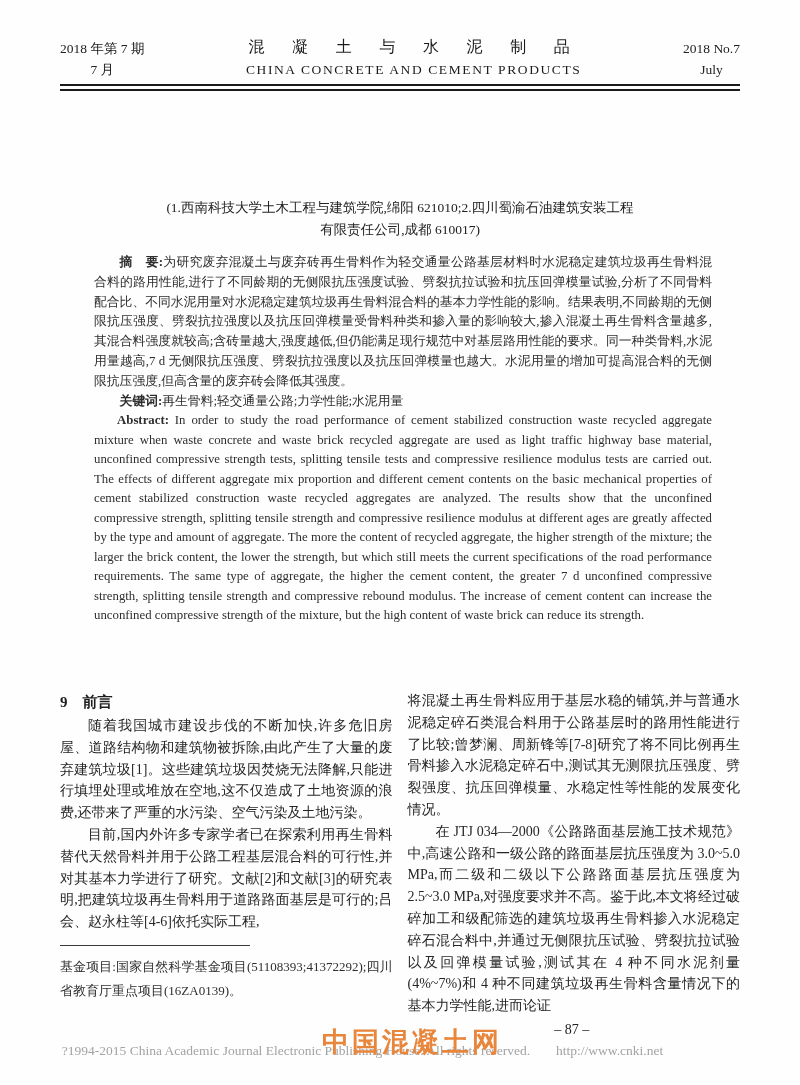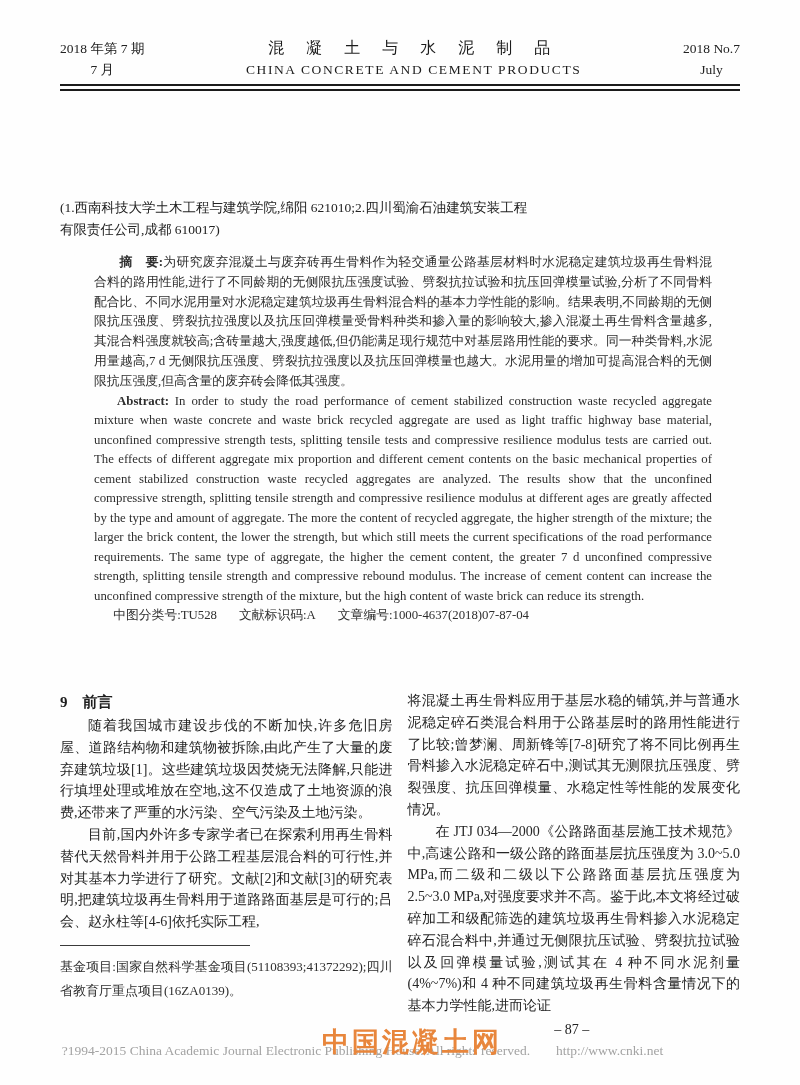--- a/index.html
+++ b/index.html
@@ -17,21 +17,21 @@
   
   .hdr {
     position: absolute;
     top: 38px; left: 60px; right: 60px;
     display: flex;
     justify-content: space-between;
     align-items: flex-start;
   }
   .hdr-left, .hdr-right { text-align: center; font-size: 13.5px; line-height: 21px; color: #222; }
   .hdr-center { text-align: center; flex: 1; }
-  .hdr-center .cn { font-size: 16px; letter-spacing: 9px; color: #1c1c1c; line-height: 20px; }
+  .hdr-center .cn { font-size: 16px; letter-spacing: 9px; color: #1c1c1c; line-height: 20px; font-family: Liberation Mono, monospace; }
   .hdr-center .en { font-size: 13.5px; letter-spacing: 1.6px; margin-top: 4px; color: #1c1c1c; }
   .double-rule {
     position: absolute;
     top: 84px; left: 60px; right: 60px;
     height: 7px;
     border-top: 2.5px solid #1b1b1b;
     border-bottom: 2.5px solid #1b1b1b;
   }
   
   .title {
@@ -46,21 +46,21 @@
   .authors {
     position: absolute;
     top: 168px; left: 60px; right: 60px;
     text-align: center;
     font-size: 15px;
     color: #222;
   }
   .affil {
     position: absolute;
     top: 197px; left: 60px; right: 60px;
-    text-align: left;
+    text-align: center;
     font-size: 13.5px;
     line-height: 22px;
     color: #222;
   }
   
   .abstract-block {
     position: absolute;
     top: 253px; left: 94px; width: 618px;
     font-size: 12.8px;
     line-height: 19.8px;
@@ -142,24 +142,22 @@
 
 
 
   <div class="affil">
     <div>(1.西南科技大学土木工程与建筑学院,绵阳 621010;2.四川蜀渝石油建筑安装工程</div>
     <div>有限责任公司,成都 610017)</div>
   </div>
 
   <section class="abstract-block">
     <p class="cn-abs"><span class="lbl">摘　要:</span><span>为研究废弃混凝土与废弃砖再生骨料作为轻交通量公路基层材料时水泥稳定建筑垃圾再生骨料混合料的路用性能,进行了不同龄期的无侧限抗压强度试验、劈裂抗拉试验和抗压回弹模量试验,分析了不同骨料配合比、不同水泥用量对水泥稳定建筑垃圾再生骨料混合料的基本力学性能的影响。结果表明,不同龄期的无侧限抗压强度、劈裂抗拉强度以及抗压回弹模量受骨料种类和掺入量的影响较大,掺入混凝土再生骨料含量越多,其混合料强度就较高;含砖量越大,强度越低,但仍能满足现行规范中对基层路用性能的要求。同一种类骨料,水泥用量越高,7 d 无侧限抗压强度、劈裂抗拉强度以及抗压回弹模量也越大。水泥用量的增加可提高混合料的无侧限抗压强度,但高含量的废弃砖会降低其强度。</span></p>
+    <p class="kw"><span class="lbl">关键词:</span><span>再生骨料;轻交通量公路;力学性能;水泥用量</span></p>
     <p class="en-abs"><span class="lbl">Abstract:</span><span> In order to study the road performance of cement stabilized construction waste recycled aggregate mixture when waste concrete and waste brick recycled aggregate are used as light traffic highway base material, unconfined compressive strength tests, splitting tensile tests and compressive resilience modulus tests are carried out. The effects of different aggregate mix proportion and different cement contents on the basic mechanical properties of cement stabilized construction waste recycled aggregates are analyzed. The results show that the unconfined compressive strength, splitting tensile strength and compressive resilience modulus at different ages are greatly affected by the type and amount of aggregate. The more the content of recycled aggregate, the higher strength of the mixture; the larger the brick content, the lower the strength, but which still meets the current specifications of the road performance requirements. The same type of aggregate, the higher the cement content, the greater 7 d unconfined compressive strength, splitting tensile strength and compressive rebound modulus. The increase of cement content can increase the unconfined compressive strength of the mixture, but the high content of waste brick can reduce its strength.</span></p>
-    <p class="cls">
-      <span>中图分类号:TU528</span><span>文献标识码:A</span><span>文章编号:1000-4637(2018)07-87-04</span>
-    </p>
   </section>
 
   <div class="columns">
     <div class="col">
       <h2>9　前言</h2>
       <p class="indent">随着我国城市建设步伐的不断加快,许多危旧房屋、道路结构物和建筑物被拆除,由此产生了大量的废弃建筑垃圾[1]。这些建筑垃圾因焚烧无法降解,只能进行填埋处理或堆放在空地,这不仅造成了土地资源的浪费,还带来了严重的水污染、空气污染及土地污染。</p>
       <p class="indent">目前,国内外许多专家学者已在探索利用再生骨料替代天然骨料并用于公路工程基层混合料的可行性,并对其基本力学进行了研究。文献[2]和文献[3]的研究表明,把建筑垃圾再生骨料用于道路路面基层是可行的;吕会、赵永柱等[4-6]依托实际工程,</p>
       <div class="footnote">
         <div class="fn-rule"></div>
         <p>基金项目:国家自然科学基金项目(51108393;41372292);四川省教育厅重点项目(16ZA0139)。</p>

